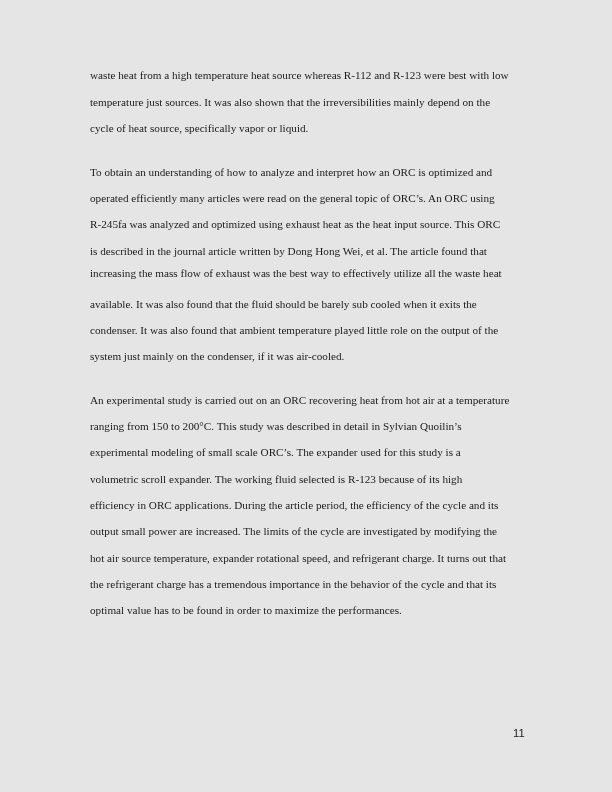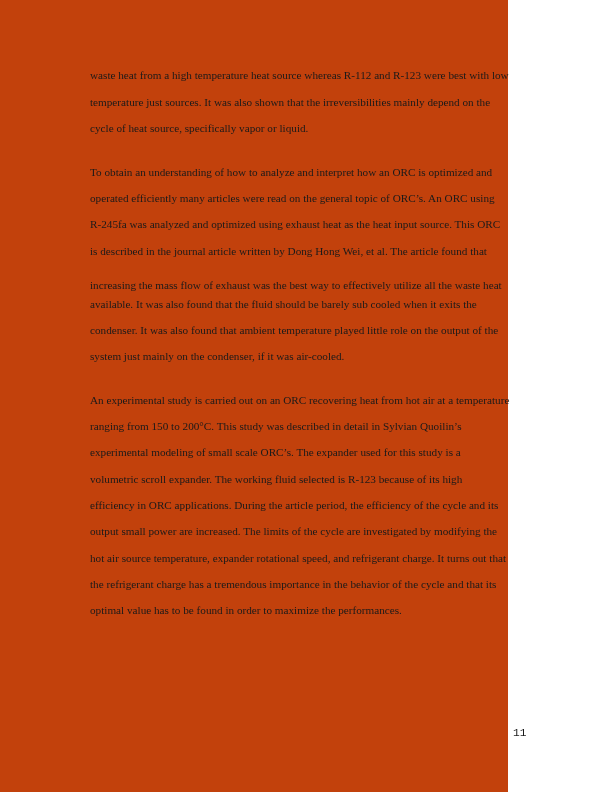--- a/index.html
+++ b/index.html
@@ -1,52 +1,52 @@
 <!DOCTYPE html>
 <html><head>
   <meta charset="utf-8">
   <style>
     html, body { margin: 0; padding: 0; background: #ffffff; }
     body { width: 612px; height: 792px; position: relative; overflow: hidden; }
-    .page { position: absolute; left: 0; top: 0; width: 508px; height: 792px; background: #c2410c; }
+    .page { position: absolute; left: 0; top: 0; width: 612px; height: 792px; background: #e5e5e5; }
     .line {
       position: absolute;
       left: 90px;
       font-family: "Liberation Serif", "DejaVu Serif", serif;
       font-size: 11.2px;
       color: #1a1a1a;
       white-space: nowrap;
       line-height: 13px;
     }
     .page-number {
       position: absolute;
       left: 513px;
       top: 727px;
-      font-family: Liberation Mono, monospace;
+      font-family: Liberation Sans, sans-serif;
       font-size: 11.2px;
       color: #1a1a1a;
     }
   </style>
 </head>
 <body>
 
 <div class="page">
 
   <div>
     <div class="line" style="top:69px">waste heat from a high temperature heat source whereas R-112 and R-123 were best with low</div>
     <div class="line" style="top:96px">temperature just sources. It was also shown that the irreversibilities mainly depend on the</div>
     <div class="line" style="top:122px">cycle of heat source, specifically vapor or liquid.</div>
   </div>
 
   <div>
     <div class="line" style="top:166px">To obtain an understanding of how to analyze and interpret how an ORC is optimized and</div>
     <div class="line" style="top:192px">operated efficiently many articles were read on the general topic of ORC’s.  An ORC using</div>
     <div class="line" style="top:218px">R-245fa was analyzed and optimized using exhaust heat as the heat input source. This ORC</div>
     <div class="line" style="top:245px">is described in the journal article written by Dong Hong Wei, et al.  The article found that</div>
-    <div class="line" style="top:279px">increasing the mass flow of exhaust was the best way to effectively utilize all the waste heat</div>
+    <div class="line" style="top:267px">increasing the mass flow of exhaust was the best way to effectively utilize all the waste heat</div>
     <div class="line" style="top:298px">available. It was also found that the fluid should be barely sub cooled when it exits the</div>
     <div class="line" style="top:324px">condenser. It was also found that ambient temperature played little role on the output of the</div>
     <div class="line" style="top:350px">system just mainly on the condenser, if it was air-cooled.</div>
   </div>
 
   <div>
     <div class="line" style="top:394px">An experimental study is carried out on an ORC recovering heat from hot air at a temperature</div>
     <div class="line" style="top:420px">ranging from 150 to 200°C. This study was described in detail in Sylvian Quoilin’s</div>
     <div class="line" style="top:446px">experimental modeling of small scale ORC’s. The expander used for this study is a</div>
     <div class="line" style="top:473px">volumetric scroll expander. The working fluid selected is R-123 because of its high</div>

